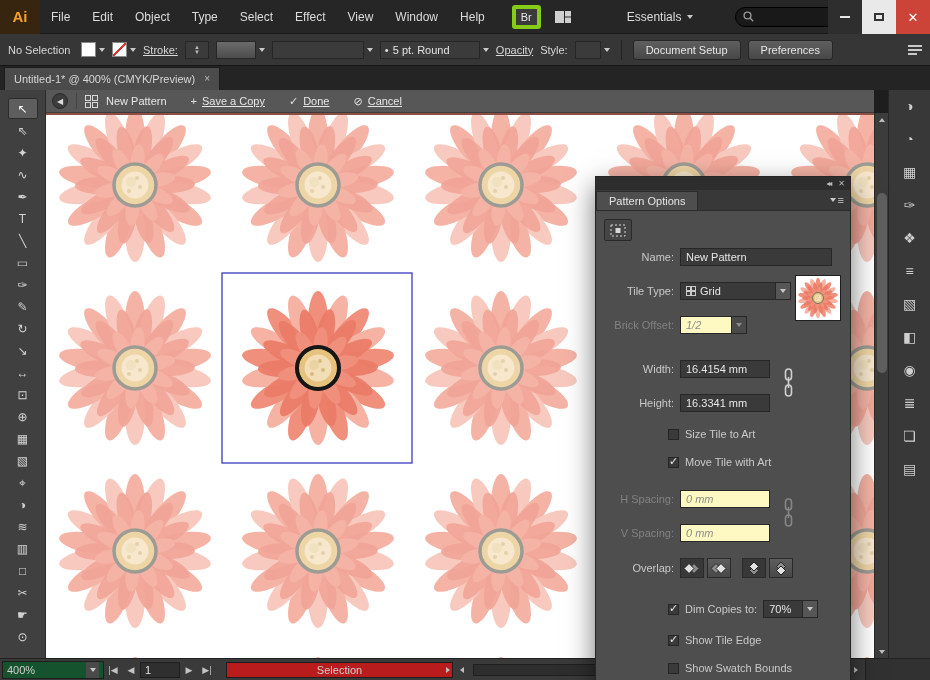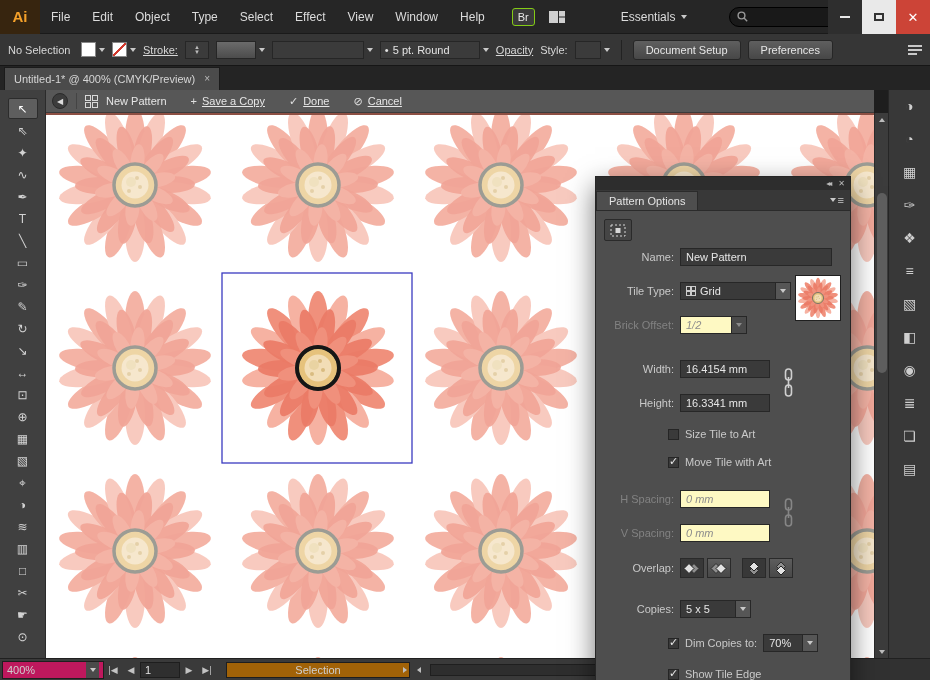--- a/index.html
+++ b/index.html
@@ -3,21 +3,21 @@
 <meta charset="utf-8">
 <style>
   * { box-sizing: border-box; margin: 0; padding: 0; }
   html,body { width: 930px; height: 680px; }
   body { font-family: "Liberation Sans", sans-serif; background:#1e1e1e; overflow:hidden; position:relative; }
 
   
   .menubar { position:absolute; left:0; top:0; width:930px; height:34px; background:#262626; display:flex; align-items:center; color:#dcdcdc; font-size:12px; border-bottom:1px solid #1a1a1a; z-index:20;}
   .ai-logo { width:40px; height:34px; background:#37250f; color:#f5a12a; font-weight:bold; font-size:15px; display:flex; align-items:center; justify-content:center; }
   .menu-item { padding:0 11px; height:100%; display:flex; align-items:center; cursor:default; }
-  .br-btn { margin-left:16px; background:#3a3a3a; border:1px solid #84cc16; border-radius:3px; padding:2px 5px; font-size:11px; color:#e8e8e8; }
+  .br-btn { margin-left:16px; background:#3a3a3a; border:4px solid #84cc16; border-radius:3px; padding:2px 5px; font-size:11px; color:#e8e8e8; }
   .ws-icon { margin-left:14px; display:flex; align-items:center; }
   .essentials { margin-left:56px; display:flex; align-items:center; gap:6px; }
   .search-box { margin-left:42px; width:128px; height:20px; background:#191919; border:1px solid #000; border-radius:10px; display:flex; align-items:center; padding:0 7px; gap:5px; }
   .search-box input { background:transparent; border:none; outline:none; color:#bbb; font-size:11px; width:90px; font-family:"Liberation Sans",sans-serif;}
   .win-btns { position:absolute; right:0; top:0; height:34px; display:flex; align-items:stretch; }
   .win-btn { width:34px; display:flex; align-items:center; justify-content:center; font-size:12px; }
   .win-min { background:#2e2e2e; color:#eee; }
   .win-min .bar { width:10px; height:2px; background:#e8e8e8; }
   .win-max { background:#e9e9e9; }
   .win-max .box { width:10px; height:8px; border:2px solid #333; }
@@ -72,25 +72,25 @@
   .tri-rt { width:0;height:0;border-top:3px solid transparent;border-bottom:3px solid transparent;border-left:4px solid #bdbdbd;}
   .vthumb { position:absolute; left:2px; top:80px; width:10px; height:180px; background:#5f5f5f; border-radius:5px; }
 
   
   .dock { position:absolute; left:888px; top:66px; width:42px; height:594px; background:#383838; border-left:1px solid #262626; z-index:16;}
   .dock-collapse { height:20px; display:flex; align-items:center; justify-content:flex-end; padding-right:6px; color:#c9c9c9; font-size:9px; letter-spacing:-2px; border-bottom:1px solid #2d2d2d;}
   .dock-icon { width:28px; height:26px; margin:7px auto 0; display:flex; align-items:center; justify-content:center; color:#cfcfcf; font-size:14px; border-radius:3px; }
 
   
   .statusbar { position:absolute; left:0; top:658px; width:930px; height:22px; background:#3a3a3a; border-top:1px solid #202020; display:flex; align-items:center; font-size:11px; color:#cfcfcf; z-index:20; }
-  .zoom-combo { width:102px; height:18px; margin-left:2px; background:#be185d; border:1px solid #1e1e1e; display:flex; align-items:center; justify-content:space-between; padding:0 4px; }
+  .zoom-combo { width:102px; height:18px; margin-left:2px; background:#14532d; border:1px solid #1e1e1e; display:flex; align-items:center; justify-content:space-between; padding:0 4px; }
   .zoom-dd { width:13px; height:16px; background:#4a4a4a; display:flex; align-items:center; justify-content:center; }
   .navbtn { width:18px; text-align:center; color:#c3c3c3; font-size:9px; }
   .pagefield { width:40px; height:16px; background:#2f2f2f; border:1px solid #1e1e1e; color:#e3e3e3; padding:0 4px; display:flex; align-items:center; }
-  .statusfield { width:184px; height:16px; margin-left:10px; background:#a16207; border:1px solid #1e1e1e; display:flex; align-items:center; justify-content:center; position:relative; }
+  .statusfield { width:227px; height:16px; margin-left:10px; background:#b91c1c; border:1px solid #1e1e1e; display:flex; align-items:center; justify-content:center; position:relative; }
   .statusfield .sf-btn { position:absolute; right:2px; }
   .hscroll { width:372px; height:12px; background:#2e2e2e; border:1px solid #1f1f1f; margin:0 2px; position:relative; }
   .hthumb { position:absolute; left:46%; top:1px; width:104px; height:8px; background:#5f5f5f; border-radius:4px; }
   .sb-corner { flex:1; height:100%; background:#313131; border-left:1px solid #222; }
 
   
   .panel { position:absolute; left:595px; top:176px; width:256px; background:#4e4e4e; border:1px solid #262626; box-shadow:0 10px 26px rgba(0,0,0,.55); z-index:30; }
   .panel-top { height:13px; background:#2d2d2d; display:flex; align-items:center; justify-content:flex-end; gap:8px; padding:0 5px; color:#b9b9b9; font-size:8px; }
   .panel-tabbar { height:21px; background:#383838; display:flex; align-items:flex-end; justify-content:space-between; border-bottom:1px solid #2b2b2b; }
   .panel-tab { background:#4e4e4e; border:1px solid #2b2b2b; border-bottom:none; padding:3px 12px 3px; font-size:11px; color:#e4e4e4; margin-left:0; }
@@ -567,27 +567,20 @@
       <div class="ovl-btn">
         <svg width="16" height="17" viewBox="0 0 16 17">
             <path d="M8 2 L12.5 6.5 L8 11 L3.5 6.5 Z" fill="#8e8e8e" stroke="#2c2c2c"></path>
             <path d="M8 6 L12.5 10.5 L8 15 L3.5 10.5 Z" fill="#e2e2e2" stroke="#222"></path>
           </svg>
       </div>
     </div>
 
     <div class="gap6"></div>
 
-    <div class="prow">
-      <span class="plabel">Copies:</span>
-      <div class="pfield" style="width:56px">5 x 5</div>
-      <div class="pdd">
-          <span class="dar"></span>
-        </div>
-    </div>
 
     <div class="prow indent">
       <span class="pcheck on"></span>
       <span>Dim Copies to:</span>
       <div class="pfield" style="width:40px;margin-left:6px">70%</div>
       <div class="pdd">
           <span class="dar"></span>
         </div>
     </div>
     <div class="prow indent">

